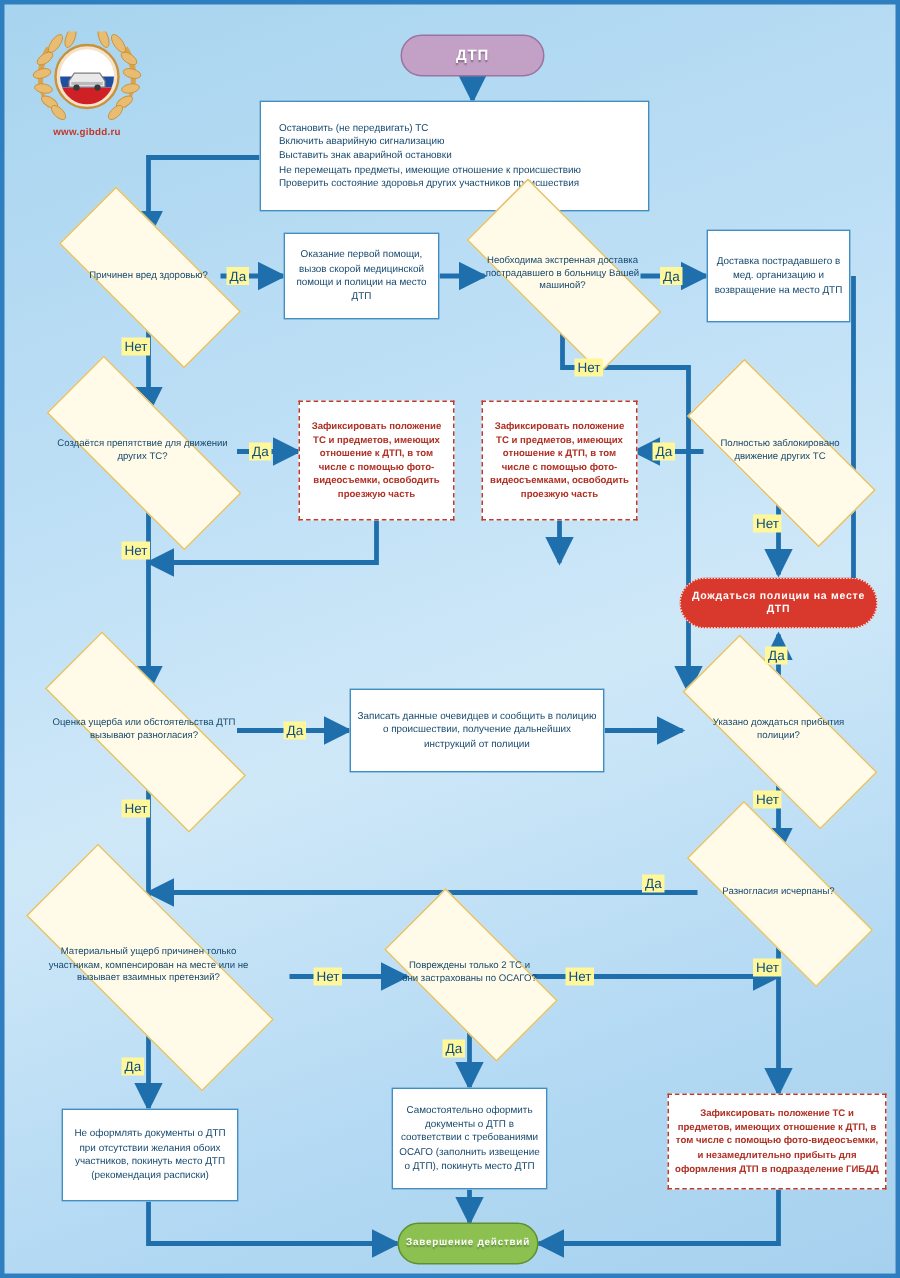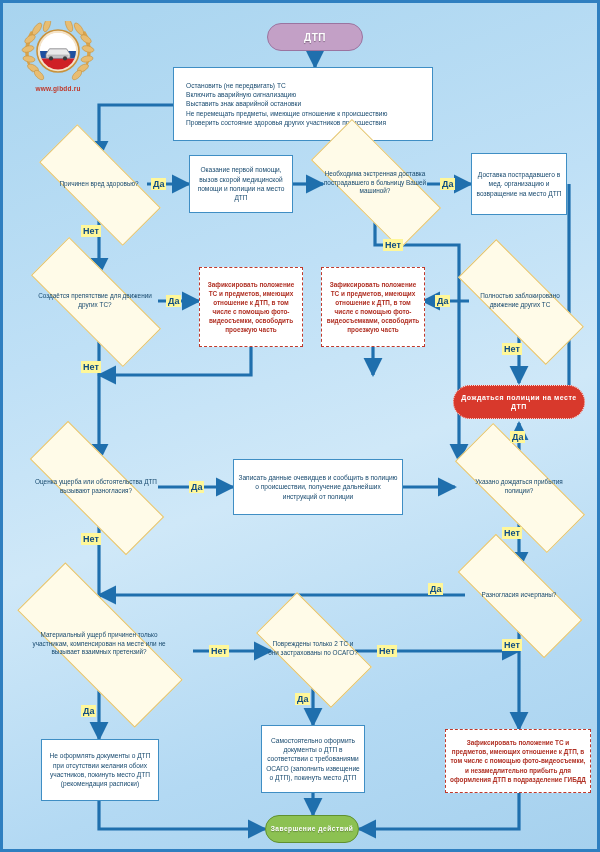--- a/index.html
+++ b/index.html
@@ -39,21 +39,21 @@
     font-size:10px;letter-spacing:.5px;
   }
   .pill-start{background:#c3a0c6;border:1.4px solid #9a74a0;text-shadow:0 1px 1px rgba(0,0,0,.35);justify-content:center;}
   .pill-red{background:#d8392c;border:1.4px dotted #ffd9d4;color:#fff;font-size:7px;line-height:1.35;}
   .pill-green{background:#8cc152;border:1.4px solid #5f9030;color:#fff;font-size:6.6px;line-height:1.3;
               text-shadow:0 1px 1px rgba(0,0,0,.3);}
 
   
   .elabel{
     position:absolute;background:#fff799;color:#0f4c81;
-    font-weight:bold;font-size:9px;line-height:12px;
+    font-weight:normal;font-size:9px;line-height:12px;
     padding:0 2px;z-index:30;white-space:nowrap;
   }
 
   
   .logo{position:absolute;left:16px;top:18px;width:78px;height:78px;}
   .logo-url{
     position:absolute;left:0;top:64px;width:78px;text-align:center;
     font-size:6.5px;color:#c0392b;font-weight:bold;letter-spacing:.2px;
   }
 </style>

